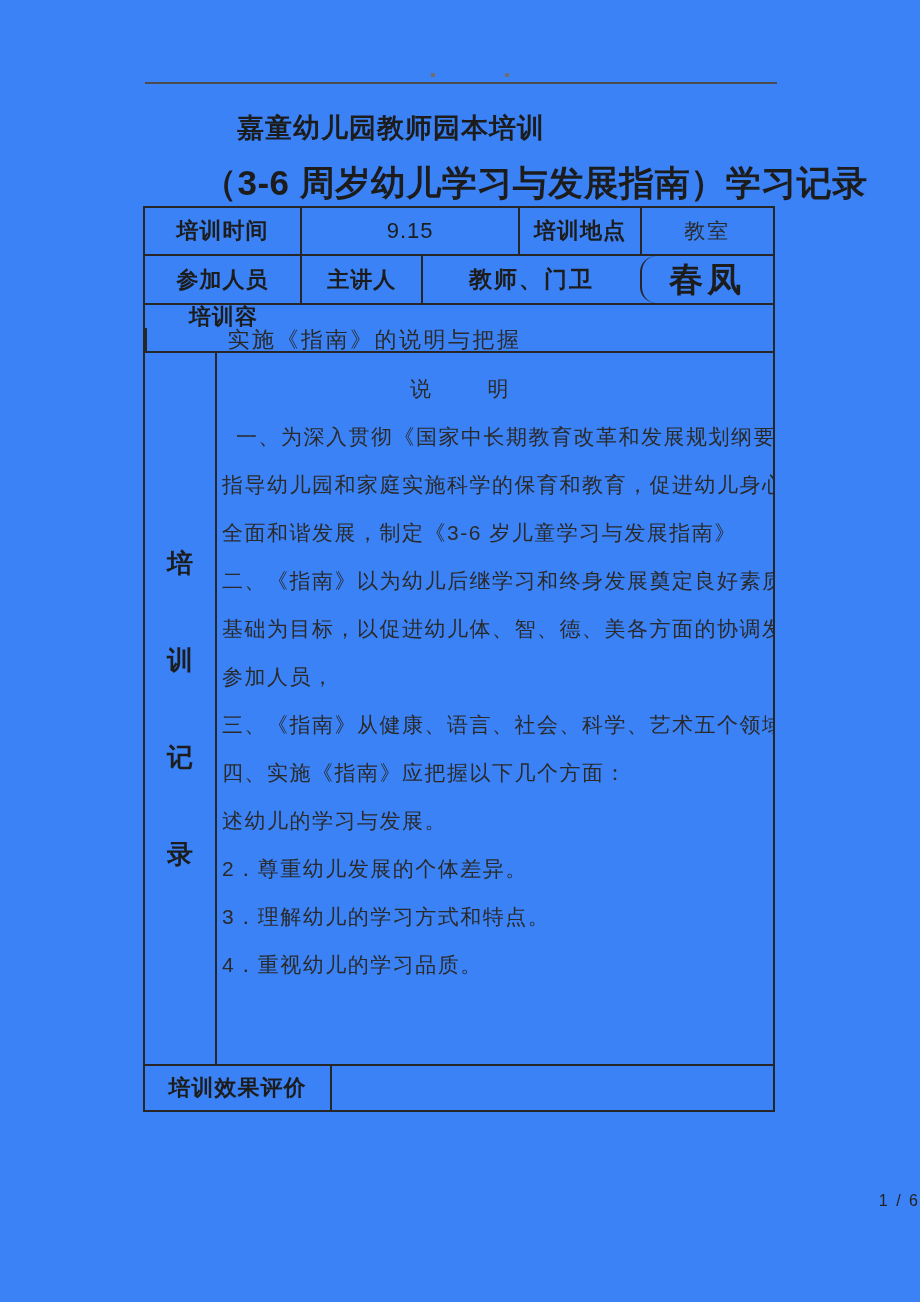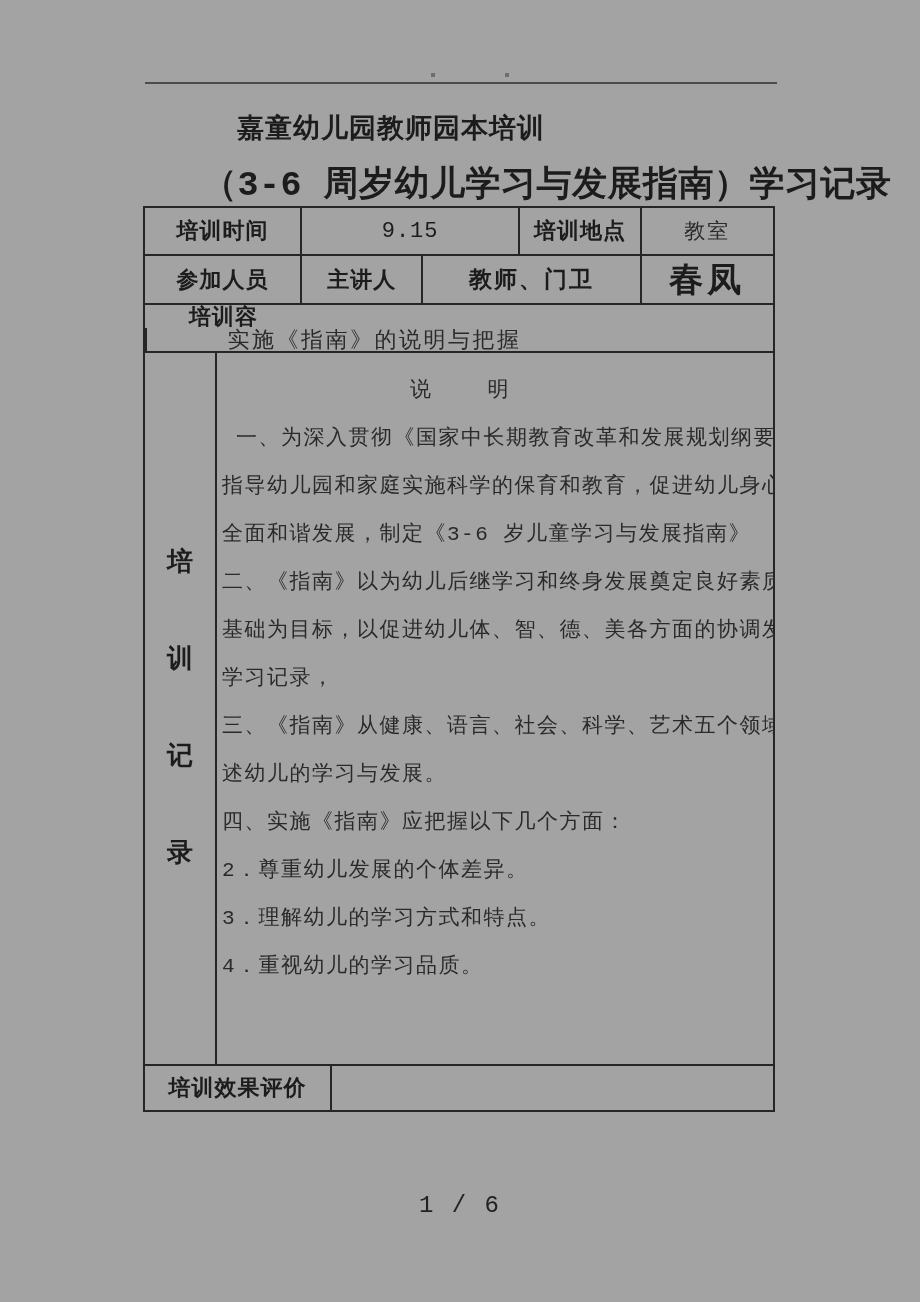--- a/index.html
+++ b/index.html
@@ -1,19 +1,19 @@
 <!DOCTYPE html>
 <html><head>
 <meta charset="utf-8">
 <style>
   html,body { margin:0; padding:0; background:#ffffff; }
   .page {
     position:relative; width:920px; height:1302px; margin:0 auto;
-    background:#a3a3a3; color:#1c1c1c;
-    font-family:Liberation Mono, monospace;
+    background:#3b82f6; color:#1c1c1c;
+    font-family:Liberation Sans, sans-serif;
     overflow:hidden;
   }
   .abs { position:absolute; }
 
   
   .header-rule { left:145px; top:82px; width:632px; height:2px; background:#4c4c4c; }
   .stray-dot { width:4px; height:4px; background:#6e6e6e; }
   .dot-a { left:431px; top:73px; }
   .dot-b { left:505px; top:73px; }
 
@@ -44,41 +44,41 @@
   .c-w1 { width:157px; } .c-w2 { width:221px; } .c-w3 { width:123px; } .c-w4 { width:135px; }
   .c-wide { width:457px; }
   .c-vlabel { width:70px; }
   .c-body { width:558px; }
   .c-eval1 { width:192px; } .c-eval2 { width:460px; }
 
   .lbl { font-weight:700; font-size:22px; letter-spacing:1px; }
   .val-plain { font-size:22px; letter-spacing:1px; }
   .val-light { font-size:21px; letter-spacing:2px; color:#2a2a2a; }
   .val-strong { font-weight:700; font-size:23px; letter-spacing:2px; }
-  .val-big { font-weight:700; font-size:34px; letter-spacing:4px; }
+  .val-big { font-weight:700; font-size:34px; letter-spacing:4px;border-radius:16px; }
   .val-spread { font-size:22px; letter-spacing:2.5px; color:#2a2a2a; }
 
   
   .vlabel-cell { flex-direction:column; justify-content:center; gap:71px; }
   .vchar { font-weight:700; font-size:26px; line-height:26px; }
 
   
   .body-cell {
     flex-direction:column; align-items:stretch; justify-content:flex-start;
     padding:12px 6px 0 5px; font-size:21px; letter-spacing:1.5px; color:#2a2a2a;
   }
   .bodyline { height:48px; display:flex; align-items:center; white-space:nowrap; }
   .bodyline.indent { padding-left:14px; }
   .heading-line { padding-left:188px; gap:55px; }
 
   
   .empty-cell { }
 
   
-  .footer { left:0; top:1192px; width:920px; text-align:center; font-size:24px; letter-spacing:2px; color:#222; }
+  .footer { left:0; top:1192px; width:920px; text-align:right; font-size:16px; letter-spacing:2px; color:#222; }
 </style>
 </head>
 <body>
 
 <div class="page">
 
   <div class="abs header-rule"></div>
   <div class="abs stray-dot dot-a"></div>
   <div class="abs stray-dot dot-b"></div>
 
@@ -116,24 +116,24 @@
       <div class="tcell c-body body-cell">
         <div class="bodyline heading-line">
           <span>说</span>
           <span>明</span>
         </div>
         <div class="bodyline indent">一、为深入贯彻《国家中长期教育改革和发展规划纲要</div>
         <div class="bodyline">指导幼儿园和家庭实施科学的保育和教育，促进幼儿身心</div>
         <div class="bodyline">全面和谐发展，制定《3-6 岁儿童学习与发展指南》</div>
         <div class="bodyline">二、《指南》以为幼儿后继学习和终身发展奠定良好素质</div>
         <div class="bodyline">基础为目标，以促进幼儿体、智、德、美各方面的协调发</div>
-        <div class="bodyline">学习记录，</div>
+        <div class="bodyline">参加人员，</div>
         <div class="bodyline">三、《指南》从健康、语言、社会、科学、艺术五个领域描</div>
+        <div class="bodyline">四、实施《指南》应把握以下几个方面：</div>
         <div class="bodyline">述幼儿的学习与发展。</div>
-        <div class="bodyline">四、实施《指南》应把握以下几个方面：</div>
         <div class="bodyline">2．尊重幼儿发展的个体差异。</div>
         <div class="bodyline">3．理解幼儿的学习方式和特点。</div>
         <div class="bodyline">4．重视幼儿的学习品质。</div>
       </div>
     </div>
 
     <div class="trow r-eval">
       <div class="tcell c-eval1 lbl">培训效果评价</div>
       <div class="tcell c-eval2 empty-cell"></div>
     </div>

